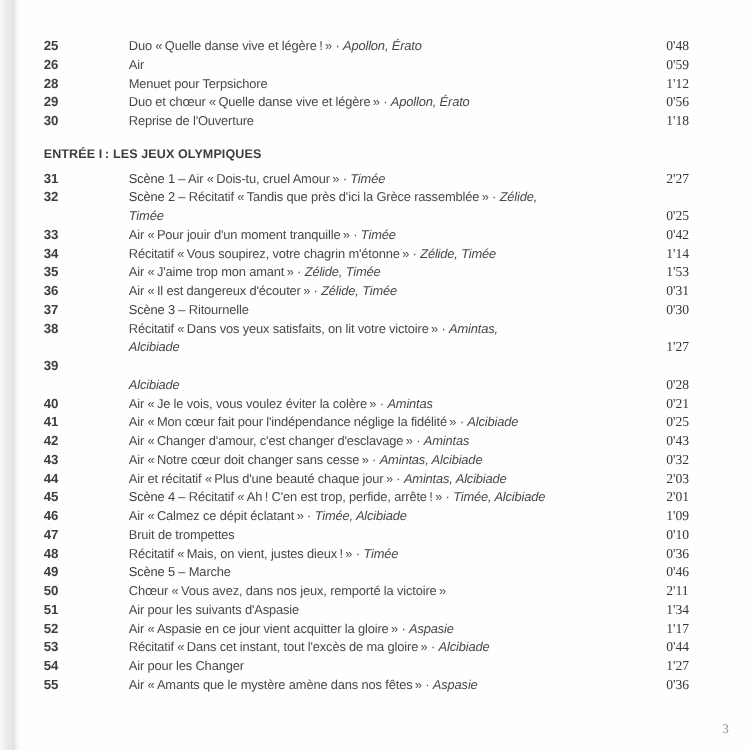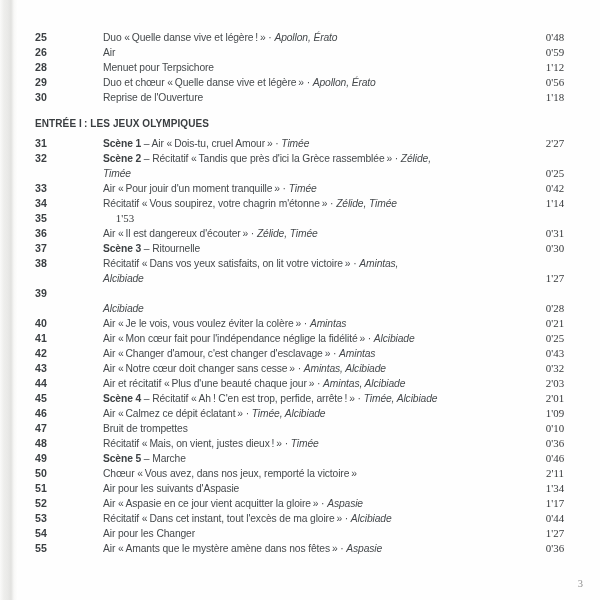--- a/index.html
+++ b/index.html
@@ -37,26 +37,26 @@
     line-height: 15px;
     color: #3b3f42;
   }
   .title {
     flex: 1 1 auto;
     font-size: 10.3px;
     line-height: 15px;
     letter-spacing: -0.12px;
     color: #45494c;
   }
-  .title b { font-weight: bold; color: #3b3f42; margin-top: 12px; }
+  .title b { font-weight: normal; color: #3b3f42; margin-top: 12px; }
   .title i { font-style: italic; }
   .dur {
     flex: 0 0 44px;
     align-self: flex-end;
-    text-align: center;
+    text-align: left;
     font-family: "Liberation Serif", serif;
     font-size: 10.9px;
     line-height: 15px;
     color: #35383a;
     white-space: nowrap;
   }
   .section-header {
     margin-top: 11px;
     margin-bottom: 5px;
     font-size: 10px;
@@ -120,20 +120,21 @@
         <div class="title"><span>Air « Pour jouir d'un moment tranquille » · </span><i>Timée</i></div>
         <span class="dur">0'42</span>
       </div>
       <div class="track-row">
         <span class="num">34</span>
         <div class="title"><span>Récitatif « Vous soupirez, votre chagrin m'étonne » · </span><i>Zélide, Timée</i></div>
         <span class="dur">1'14</span>
       </div>
       <div class="track-row">
         <span class="num">35</span>
+        <div class="title"><span>Air « J'aime trop mon amant » · </span><i>Zélide, Timée</i></div>
         <span class="dur">1'53</span>
       </div>
       <div class="track-row">
         <span class="num">36</span>
         <div class="title"><span>Air « Il est dangereux d'écouter » · </span><i>Zélide, Timée</i></div>
         <span class="dur">0'31</span>
       </div>
       <div class="track-row">
         <span class="num">37</span>
         <div class="title"><b>Scène 3</b><span> – Ritournelle</span></div>

